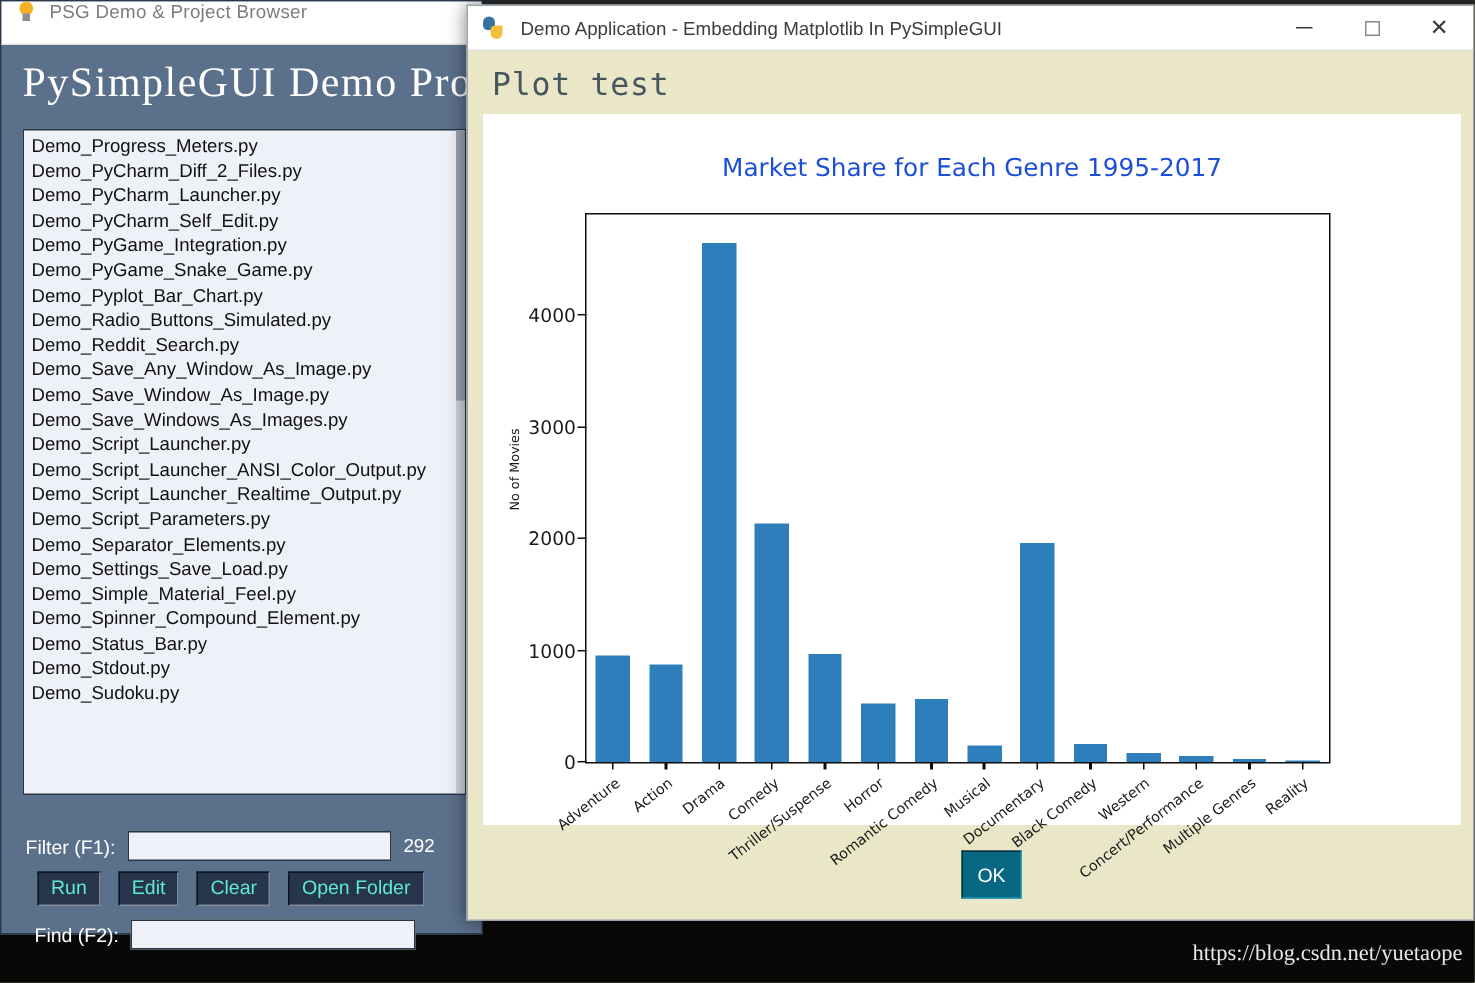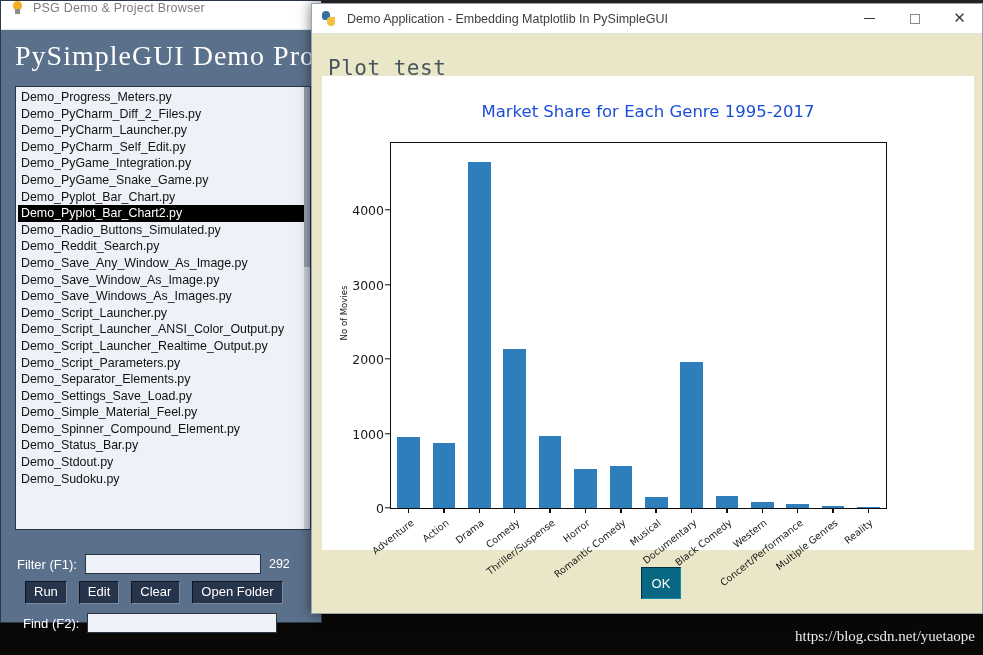--- a/index.html
+++ b/index.html
@@ -59,21 +59,21 @@
     position: absolute; left: 16px; top: 524px; display: flex; align-items: center; gap: 8px;
   }
   .field-label { font-size: 13px; color: #ffffff; white-space: nowrap; }
   .text-input {
     background: #eef1f7; border: 1px solid #2b3443; height: 20px; width: 176px;
   }
   .count-text { font-size: 12.5px; color: #ffffff; white-space: nowrap; }
 
   .btn-row { position: absolute; left: 24px; top: 551px; display: flex; gap: 12px; }
   .psg-btn {
-    background: #26344c; color: #ffffff; font-size: 13px;
+    background: #26344c; color: #5eead4; font-size: 13px;
     border: 1px solid #0e1520; border-right-color:#7d8899; border-bottom-color:#7d8899;
     padding: 2px 8px 3px; line-height: 16px; white-space: nowrap;
   }
   .find-row { position: absolute; left: 22px; top: 583px; display: flex; align-items: center; gap: 8px; }
   .find-input { width: 190px; }
 
   
   .dlg {
     position: absolute; left: 311px; top: 3px; width: 672px; height: 611px;
     background: #eae7c8; border: 1px solid #9aa3ae;
@@ -97,21 +97,21 @@
   .winbtn {
     width: 45px; height: 30px; display: flex; align-items: center; justify-content: center;
     color: #3a3a3a;
   }
   .winbtn .min { width: 11px; height: 1px; background: #3a3a3a; }
   .winbtn .max { width: 10px; height: 10px; border: 1px solid #8a8a8a; }
   .winbtn .cls { font-size: 15px; line-height: 1; font-family: "DejaVu Sans", sans-serif; }
 
   .plot-label {
     font-family: "DejaVu Sans Mono", monospace;
-    font-size: 21px; color: #47555e; padding: 10px 0 8px 16px; letter-spacing: .5px; margin-top: 12px;
+    font-size: 21px; color: #47555e; padding: 10px 0 8px 16px; letter-spacing: .5px;
   }
   .canvas-area {
     position: absolute; left: 10px; top: 72px; width: 652px; height: 474px;
     background: #ffffff;
   }
   .ok-btn {
     position: absolute; left: 329px; top: 563px; width: 40px; height: 32px;
     background: #086782; color: #ffffff; font-size: 13px;
     display: flex; align-items: center; justify-content: center;
     border: 1px solid #02303d; border-right-color:#0d8aae; border-bottom-color:#0d8aae;
@@ -184,21 +184,20 @@
 
       <div class="listbox-wrap">
         <div class="listbox" id="file-list">
             <div class="list-item">Demo_Progress_Meters.py</div>
             <div class="list-item">Demo_PyCharm_Diff_2_Files.py</div>
             <div class="list-item">Demo_PyCharm_Launcher.py</div>
             <div class="list-item">Demo_PyCharm_Self_Edit.py</div>
             <div class="list-item">Demo_PyGame_Integration.py</div>
             <div class="list-item">Demo_PyGame_Snake_Game.py</div>
             <div class="list-item">Demo_Pyplot_Bar_Chart.py</div>
-            <div class="list-item selected">Demo_Pyplot_Bar_Chart2.py</div>
             <div class="list-item">Demo_Radio_Buttons_Simulated.py</div>
             <div class="list-item">Demo_Reddit_Search.py</div>
             <div class="list-item">Demo_Save_Any_Window_As_Image.py</div>
             <div class="list-item">Demo_Save_Window_As_Image.py</div>
             <div class="list-item">Demo_Save_Windows_As_Images.py</div>
             <div class="list-item">Demo_Script_Launcher.py</div>
             <div class="list-item">Demo_Script_Launcher_ANSI_Color_Output.py</div>
             <div class="list-item">Demo_Script_Launcher_Realtime_Output.py</div>
             <div class="list-item">Demo_Script_Parameters.py</div>
             <div class="list-item">Demo_Separator_Elements.py</div>

